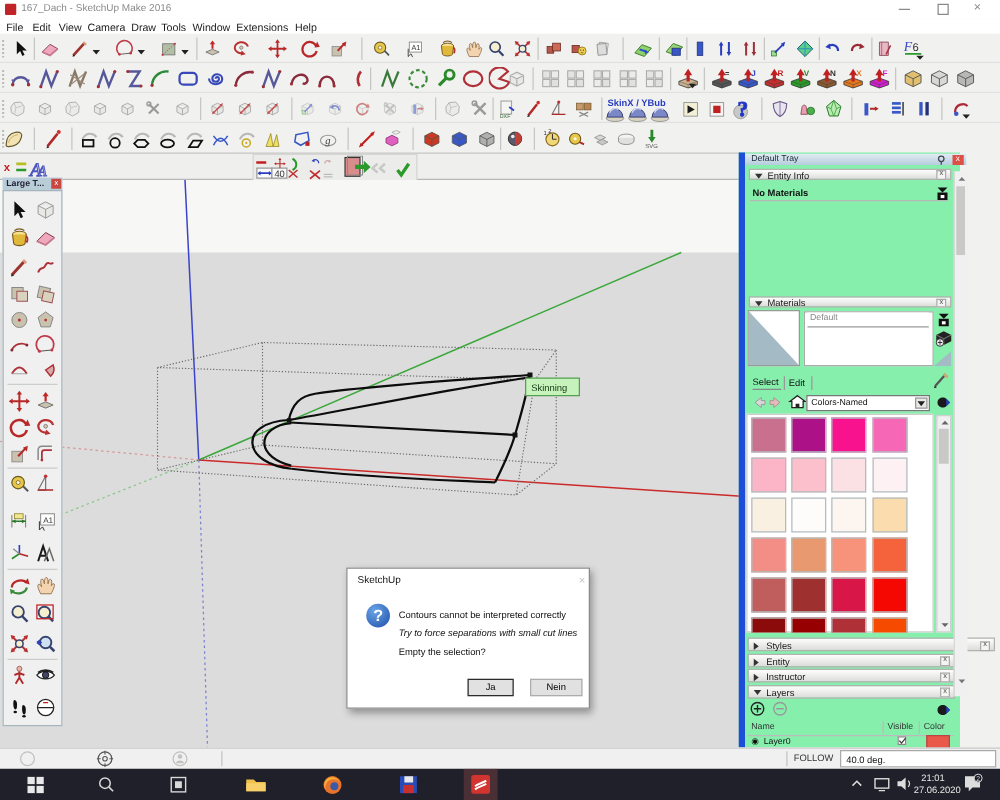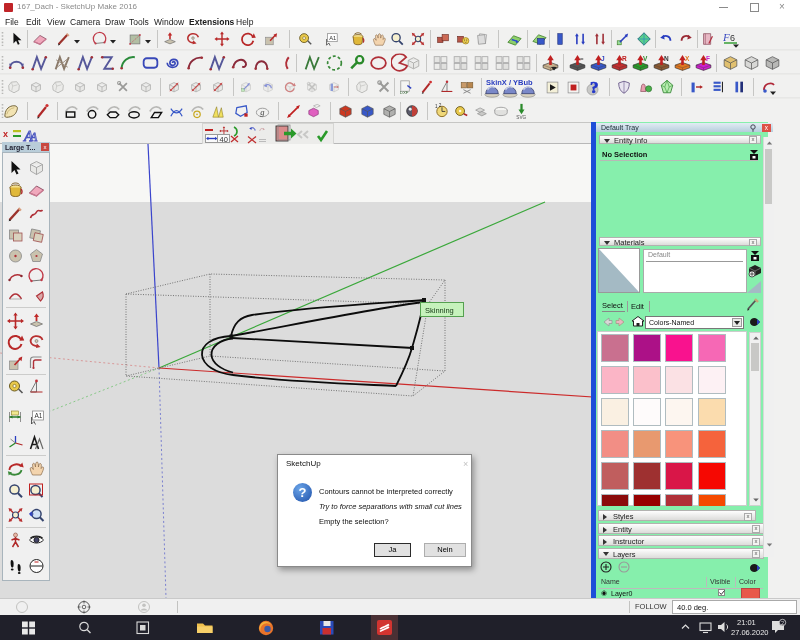--- a/index.html
+++ b/index.html
@@ -33,21 +33,21 @@
   <div class="abs" style="left:779px;top:2px;font-size:10px;color:#8a8a8a;line-height:10px;">×</div>
 </div>
 <div id="menubar" class="abs">
   <span class="mi" style="left:5px;">File</span>
   <span class="mi" style="left:26px;">Edit</span>
   <span class="mi" style="left:47px;">View</span>
   <span class="mi" style="left:70px;">Camera</span>
   <span class="mi" style="left:105px;">Draw</span>
   <span class="mi" style="left:129px;">Tools</span>
   <span class="mi" style="left:154px;">Window</span>
-  <span class="mi" style="left:189px;font-weight:bold;">Extensions</span>
+  <span class="mi" style="left:189px;">Extensions</span>
   <span class="mi" style="left:236px;">Help</span>
 </div>
 <svg width="0" height="0" style="position:absolute">
 <defs>
 <symbol id="cur" viewBox="0 0 18 18">
         <path d="M5,2 L5,14 L8,11 L10,15.5 L12,14.5 L10,10.5 L14,10.5 Z" fill="#111"></path>
       </symbol>
 <symbol id="erz" viewBox="0 0 18 18">
         <path d="M2,12 L9,5 L16,9 L9,15 Z" fill="#f0a8bc" stroke="#7a3a50" stroke-width="0.8"></path>
         <path d="M2,12 L9,15 L16,9" fill="none" stroke="#c87890" stroke-width="1.5"></path>
@@ -888,21 +888,21 @@
         <circle cx="4" cy="3" r="2.2" fill="none" stroke="#445" stroke-width="1"></circle>
         <path d="M4,5.2 L4,7.8" stroke="#445" stroke-width="1"></path>
       </svg>
     <span style="position:absolute;left:166px;top:1px;width:8.5px;height:8px;background:#dd5046;color:#fff;font-size:6.5px;line-height:8px;text-align:center;">x</span>
   </div>
   <div class="hdr" style="top:12.5px;height:9px;">
       <span class="tri trid"></span>
       <span class="cap" style="top:0px;">Entity Info</span>
       <span class="hx" style="top:0.5px;height:7.5px;">x</span>
     </div>
-  <div class="abs" style="left:6px;top:28px;font-size:7.5px;font-weight:bold;color:#111;">No Selection</div>
+  <div class="abs" style="left:6px;top:28px;font-size:7.5px;font-weight:bold;color:#111;">No Materials</div>
   <svg class="svg-abs" style="left:152px;top:27px" width="12" height="12">
       <path d="M2,1 L10,1 L6,5 Z" fill="#111"></path>
       <rect x="2" y="5" width="8" height="6" fill="#111"></rect>
       <rect x="4.5" y="7" width="3" height="2.5" fill="#fff"></rect>
     </svg>
   <div class="abs" style="left:4px;top:38px;width:158px;height:1px;background:#b8b8b6;"></div>
   <div class="hdr" style="top:115px;height:9px;">
       <span class="tri trid"></span>
       <span class="cap" style="top:0px;">Materials</span>
       <span class="hx" style="top:0.5px;height:7.5px;">x</span>
@@ -986,21 +986,21 @@
 </div>
   <div class="abs" style="left:153px;top:210px;width:12px;height:174px;background:#f0f0f0;border:1px solid #d0d0d0;box-sizing:border-box;">
     <svg style="position:absolute;left:1px;top:1px" width="10" height="8">
         <path d="M5,2.5 L2.2,5.5 L7.8,5.5 Z" fill="#666"></path>
       </svg>
     <div style="position:absolute;left:1px;top:10px;width:8px;height:28px;background:#c8c8c6;"></div>
     <svg style="position:absolute;left:1px;bottom:1px" width="10" height="8">
         <path d="M5,5.5 L2.2,2.5 L7.8,2.5 Z" fill="#666"></path>
       </svg>
   </div>
-  <div class="hdr" style="top:388px;left:2px;width:158px;">
+  <div class="hdr" style="top:388px;left:2px;width:198px;">
       <span class="tri trir"></span>
       <span class="cap">Styles</span>
       <span class="hx">x</span>
     </div>
   <div class="hdr" style="top:400.5px;left:2px;width:166px;">
       <span class="tri trir"></span>
       <span class="cap">Entity</span>
       <span class="hx">x</span>
     </div>
   <div class="hdr" style="top:413px;left:2px;width:166px;">

